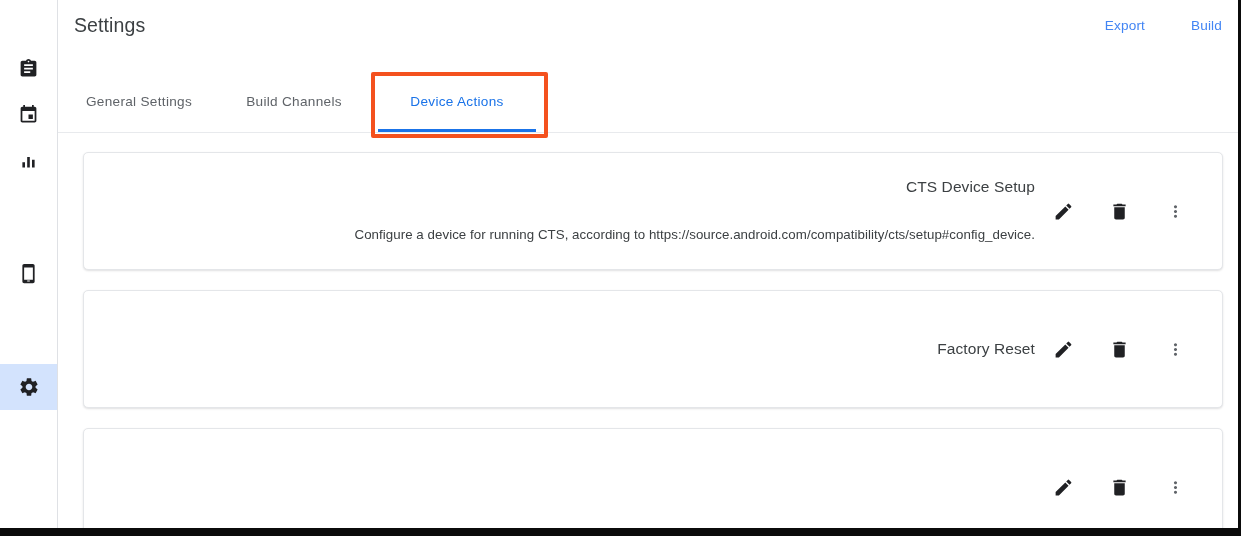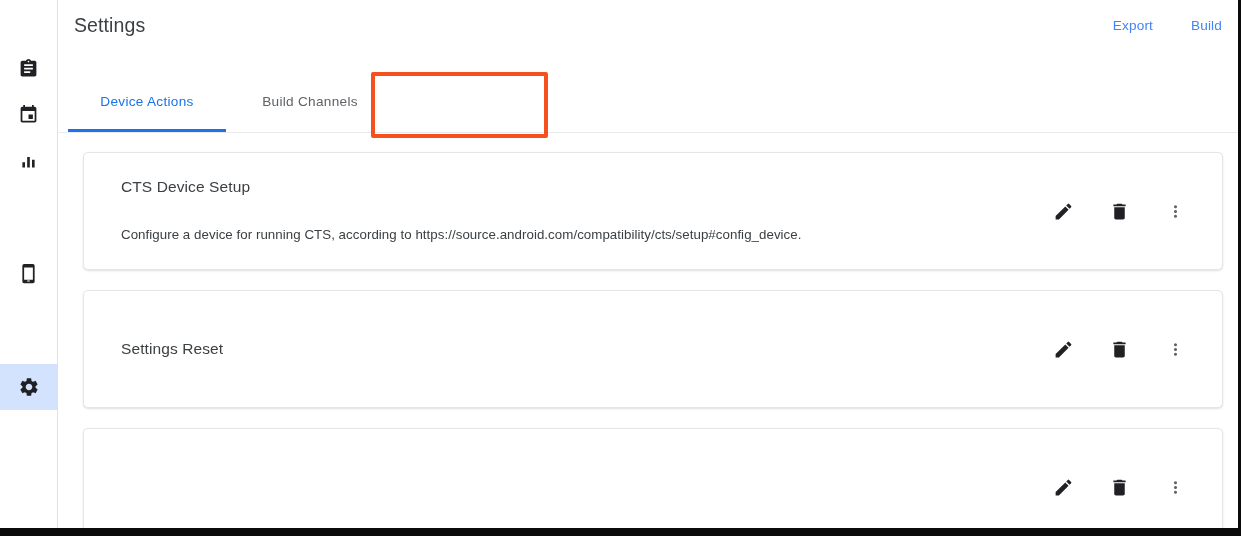--- a/index.html
+++ b/index.html
@@ -80,20 +80,21 @@
     display: flex;
     align-items: center;
     gap: 38px;
   }
   .header-link {
     font-size: 13.6px;
     color: #4285f4;
     cursor: pointer;
     text-decoration: none;
     letter-spacing: 0.15px;
+    margin-left: 8px;
   }
 
   
   .tabbar {
     position: relative;
     height: 62px;
     border-bottom: 1px solid #e8eaed;
     background: #ffffff;
   }
   .tabs {
@@ -158,20 +159,21 @@
   .card {
     position: relative;
     margin: 0 15px 20px 25px;
     min-height: 118px;
     background: #ffffff;
     border: 1px solid #e4e6e9;
     border-radius: 5px;
     box-shadow: 0 1px 2px rgba(60,64,67,0.16);
     display: flex;
     align-items: center;
+    text-align: right;
   }
   .card-body {
     flex: 1 1 auto;
     padding: 0 0 0 37px;
     min-width: 0;
   }
   .card-name {
     font-size: 15.5px;
     color: #3c4043;
     letter-spacing: 0.1px;
@@ -263,22 +265,23 @@
     <header class="page-header">
       <div class="page-title">Settings</div>
       <div class="header-actions">
         <a class="header-link">Export</a>
         <a class="header-link">Build</a>
       </div>
     </header>
 
     <div class="tabbar">
       <div class="tabs">
+        <button class="tab" id="tab-general">General Settings</button>
+        <button class="tab" id="tab-build">Build Channels</button>
         <button class="tab active" id="tab-device">Device Actions</button>
-        <button class="tab" id="tab-build">Build Channels</button>
       </div>
       <div class="tab-highlight"></div>
     </div>
 
     <div class="content">
 
       <div class="card">
         <div class="card-body">
           <div class="card-name">CTS Device Setup</div>
           <div class="card-desc">Configure a device for running CTS, according to https://source.android.com/compatibility/cts/setup#config_device.</div>
@@ -303,21 +306,21 @@
               <svg width="19" height="19" viewBox="0 0 24 24" aria-hidden="true">
                 <path class="icon-grey" d="M12 8c1.1 0 2-.9 2-2s-.9-2-2-2-2 .9-2 2 .9 2 2 2zm0 2c-1.1 0-2 .9-2 2s.9 2 2 2 2-.9 2-2-.9-2-2-2zm0 6c-1.1 0-2 .9-2 2s.9 2 2 2 2-.9 2-2-.9-2-2-2z"></path>
               </svg>
             </span>
           </button>
         </div>
       </div>
 
       <div class="card">
         <div class="card-body">
-          <div class="card-name">Settings Reset</div>
+          <div class="card-name">Factory Reset</div>
 
         </div>
         <div class="card-actions">
           <button class="icon-btn" title="Edit">
             <span>
               <svg width="21" height="21" viewBox="0 0 24 24" aria-hidden="true">
                 <path class="icon-dark" d="M3 17.25V21h3.75L17.81 9.94l-3.75-3.75L3 17.25zM20.71 7.04c.39-.39.39-1.02 0-1.41l-2.34-2.34a.9959.9959 0 0 0-1.41 0l-1.83 1.83 3.75 3.75 1.83-1.83z"></path>
               </svg>
             </span>
           </button>

